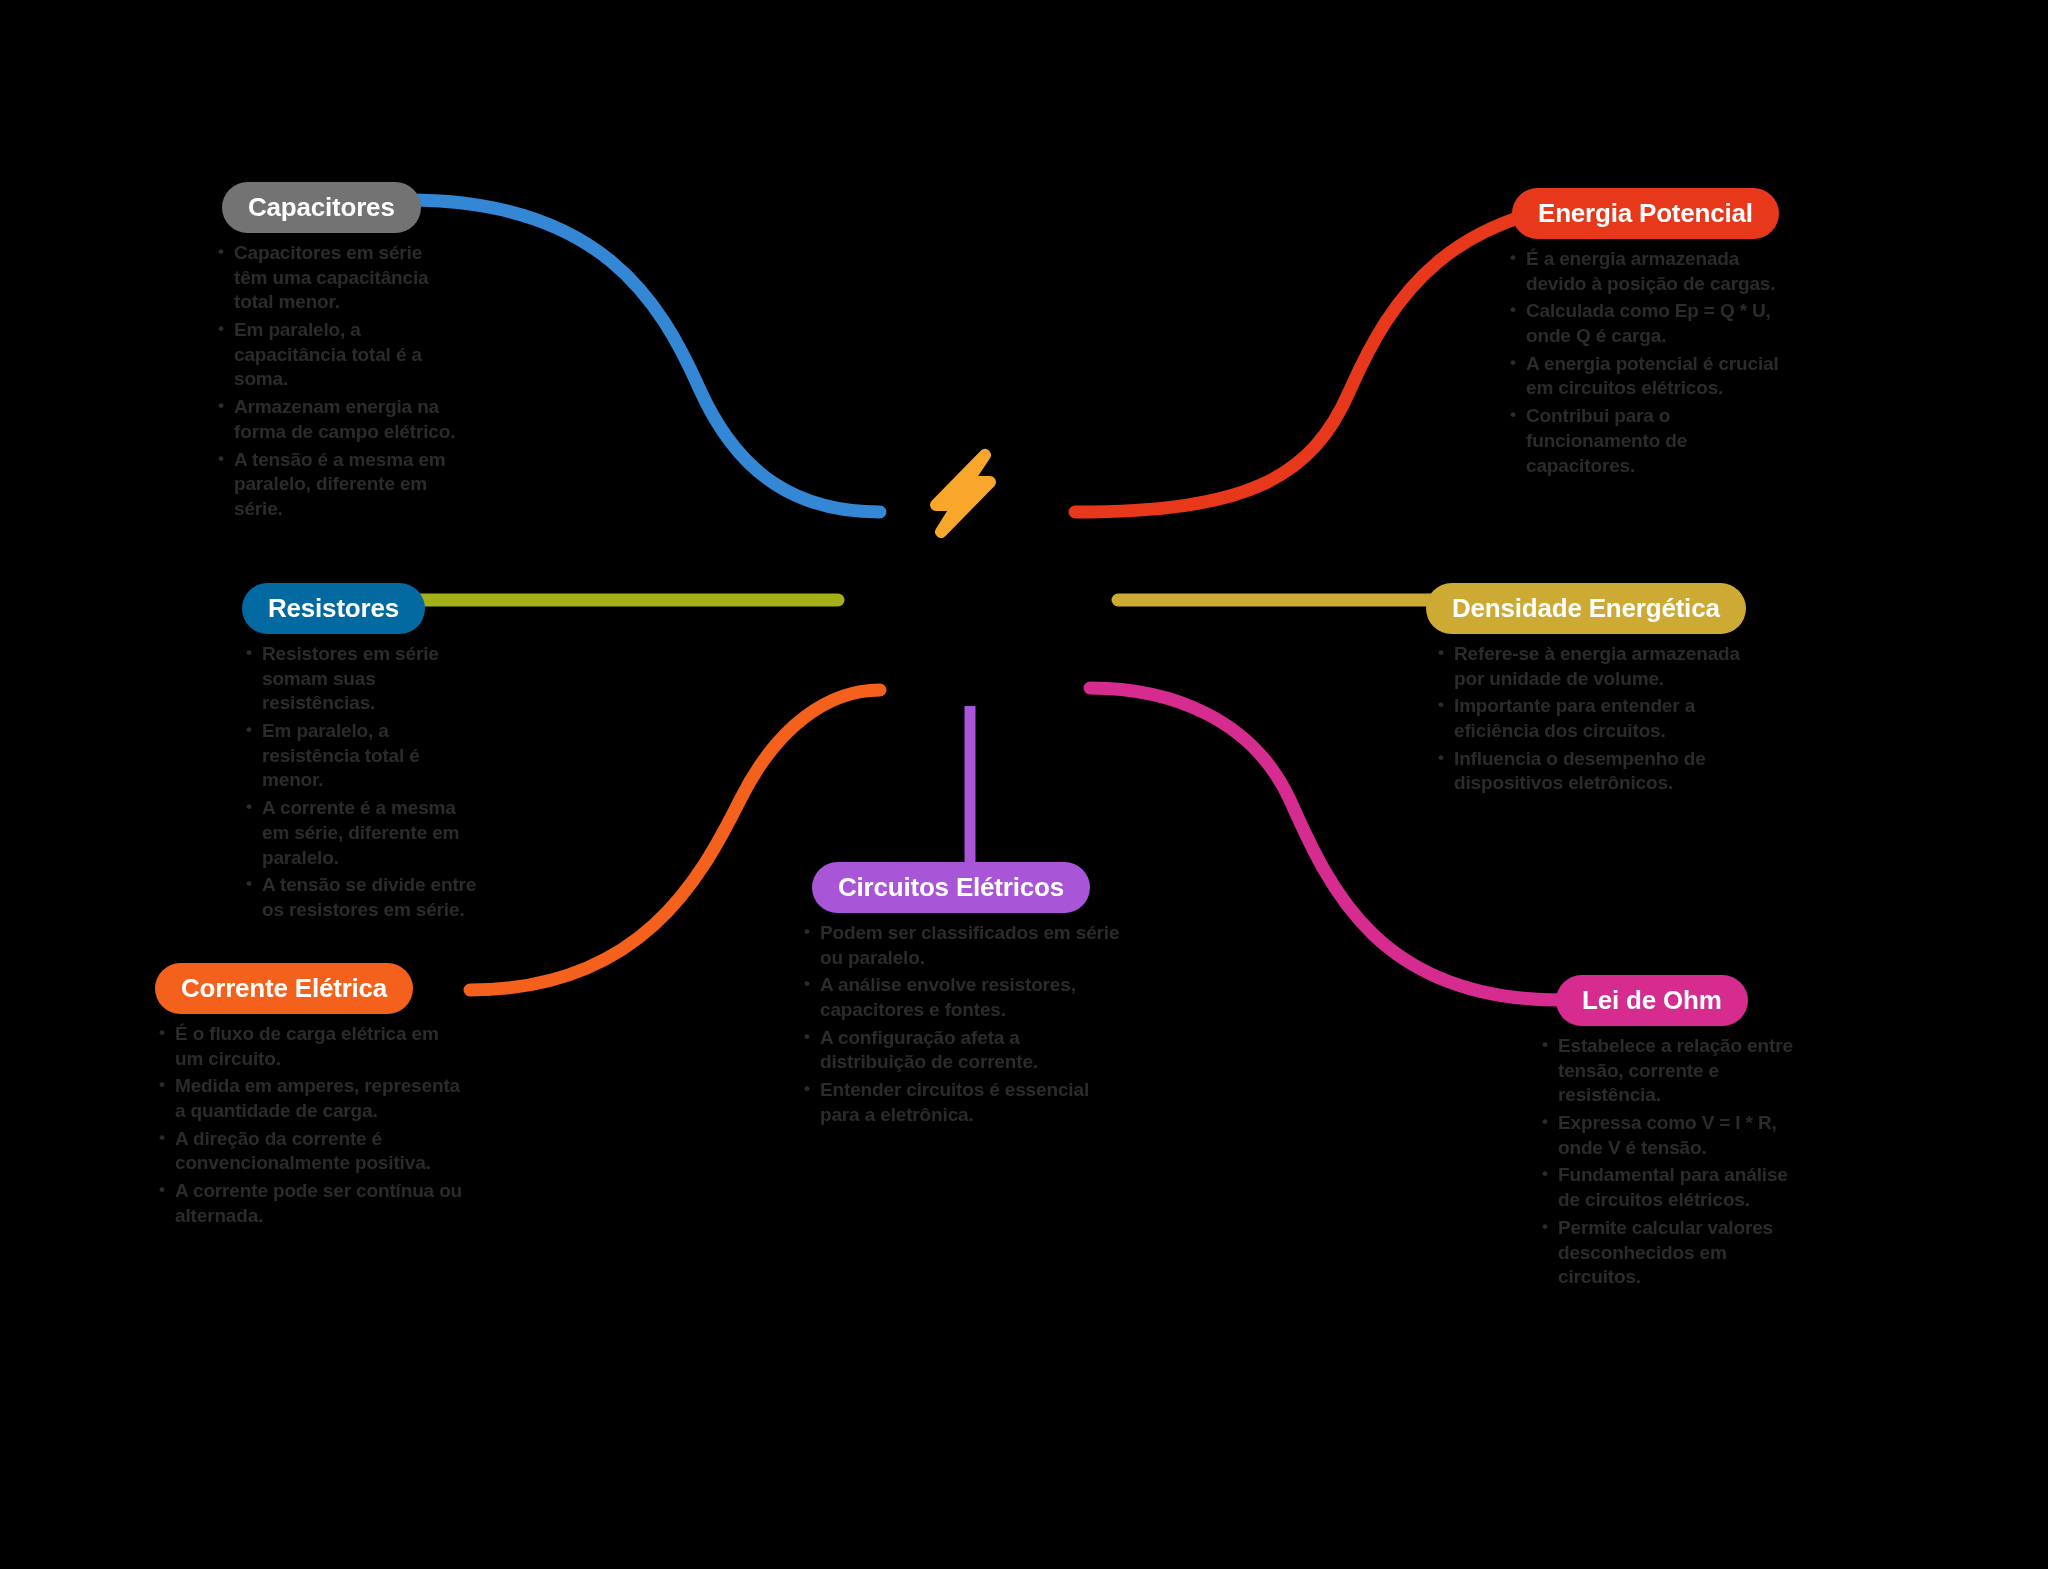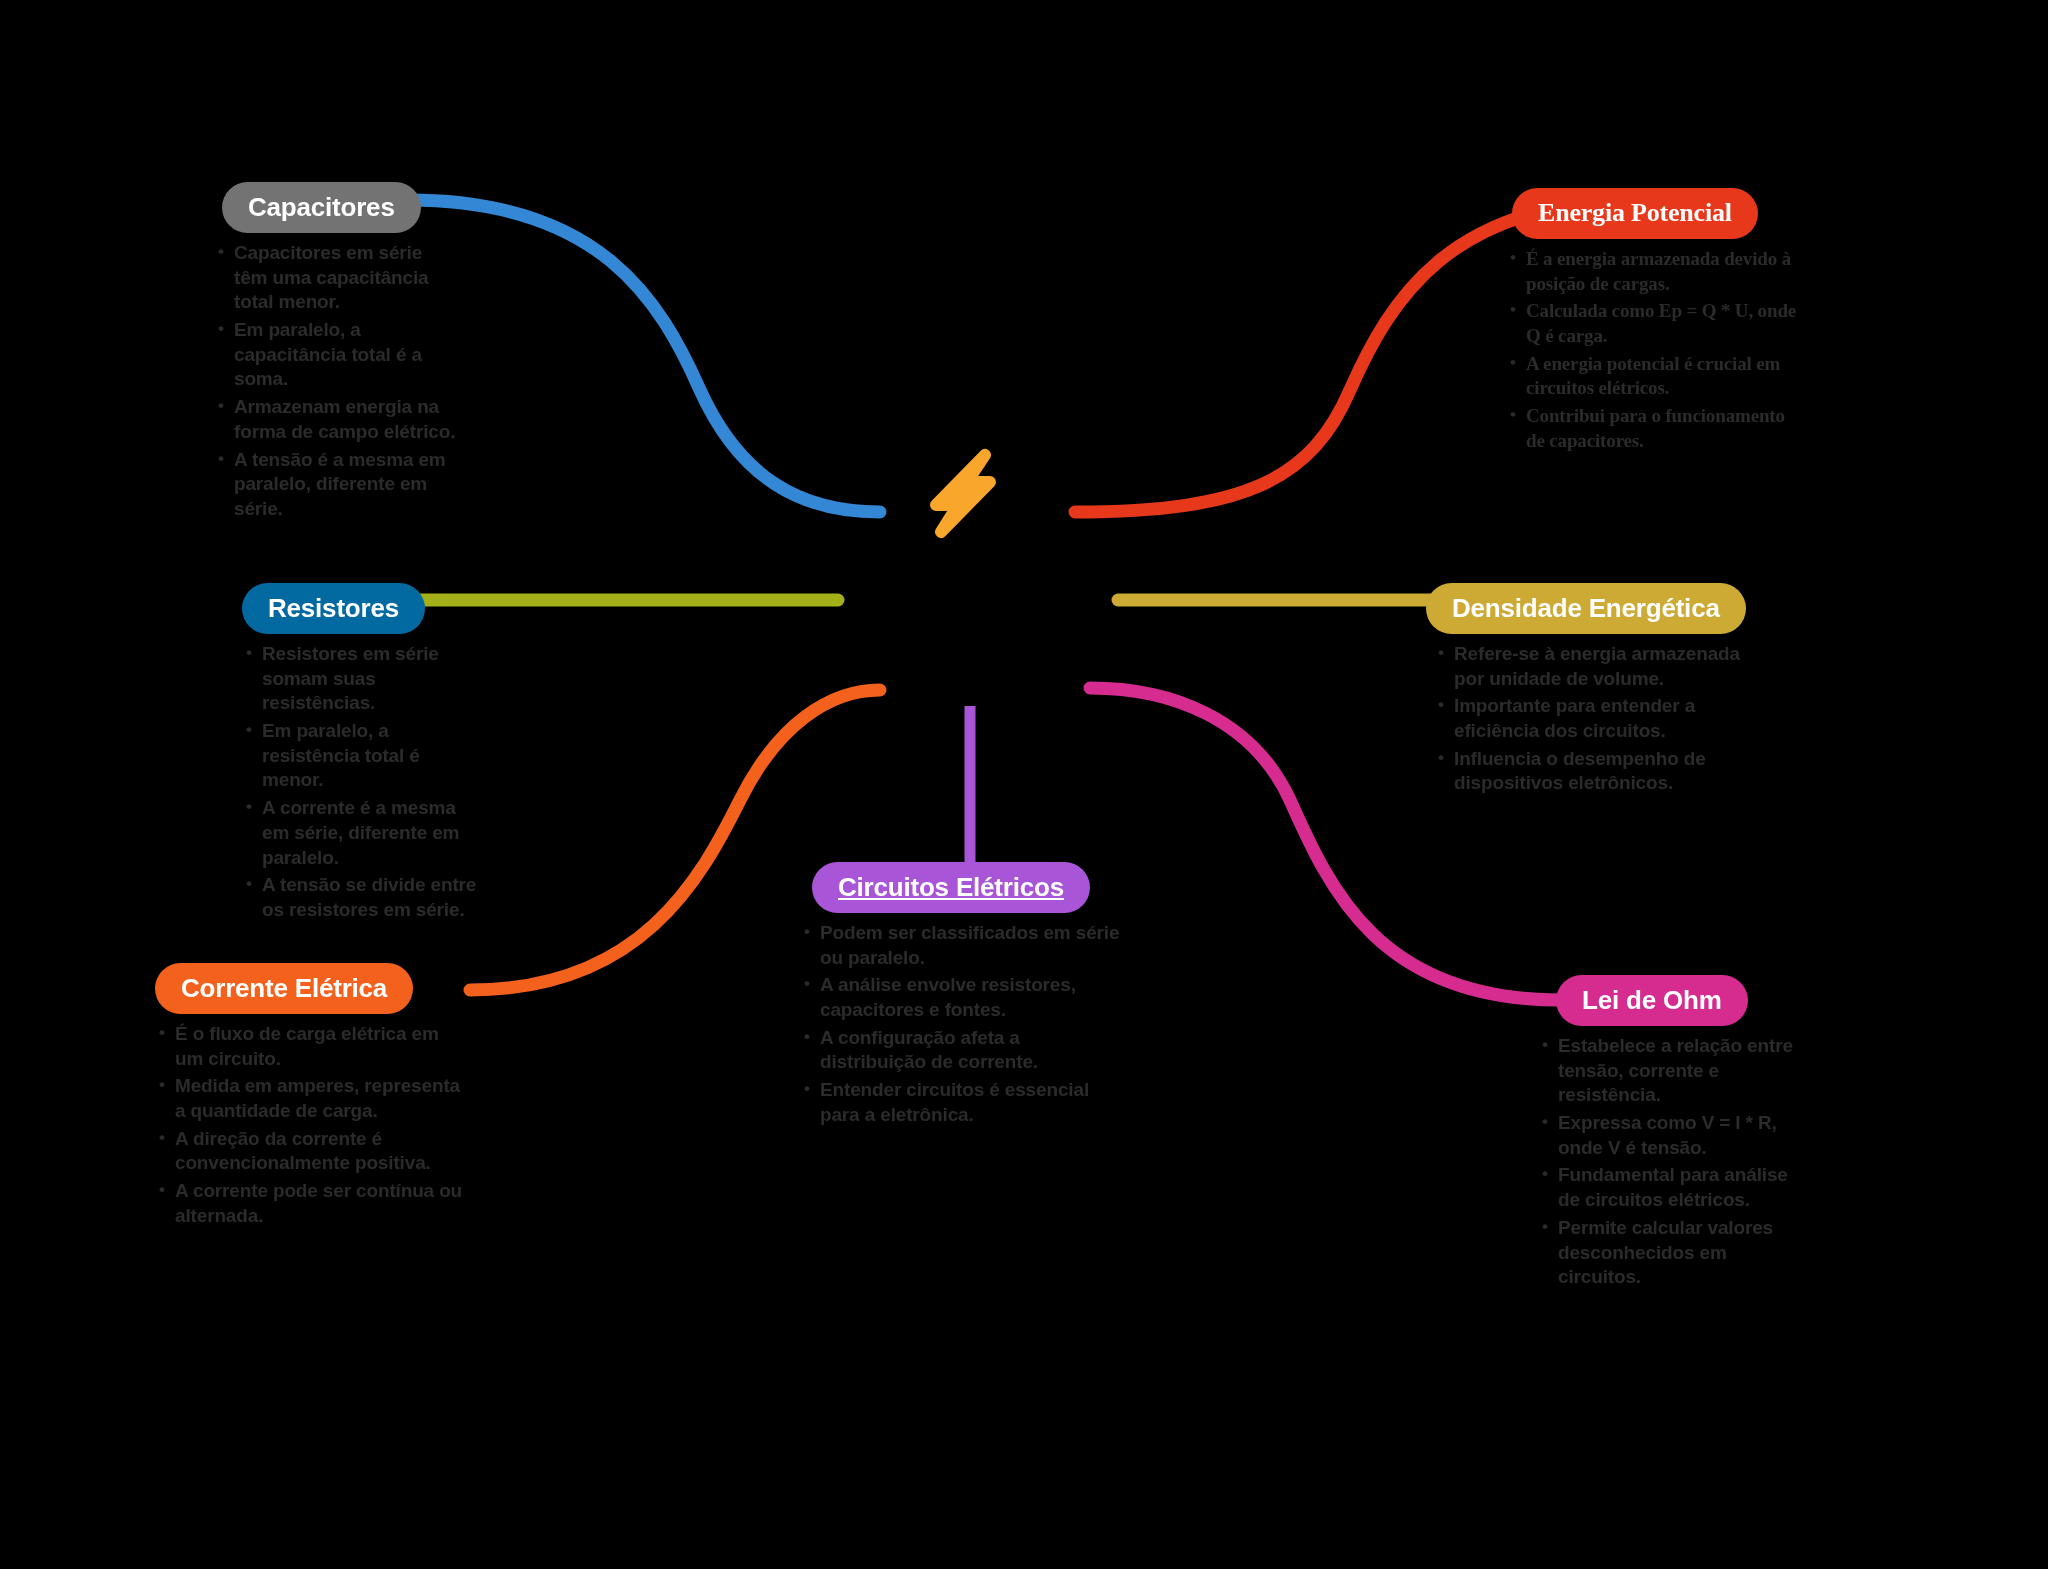--- a/index.html
+++ b/index.html
@@ -42,38 +42,38 @@
     content:"•";
     position:absolute;
     left:4px;
     top:0;
     color:#2b2b2b;
     font-size:17px;
   }
 
   
   #node-capacitores      { left:200px;  top:182px;  width:260px; }
-  #node-energia          { left:1498px; top:188px;  width:300px;font-family:Liberation Serif, serif; }
+  #node-energia          { left:1498px; top:188px;  width:300px; }
   #node-resistores       { left:228px;  top:583px;  width:250px; }
   #node-densidade        { left:1426px; top:583px;  width:335px; }
   #node-circuitos        { left:800px;  top:862px;  width:320px; }
   #node-corrente         { left:155px;  top:963px;  width:310px; }
   #node-lei-ohm          { left:1530px; top:975px;  width:265px; }
 
   #node-capacitores .bullets,
   #node-resistores  .bullets { padding-left:14px; }
   #node-energia .bullets,
   #node-densidade .bullets,
   #node-lei-ohm .bullets { padding-left:8px; }
 
   #node-capacitores .pill { margin-left:22px; }
   #node-energia .pill     { margin-left:14px; }
   #node-resistores .pill  { margin-left:14px; }
   #node-densidade .pill   { margin-left:0px; }
-  #node-circuitos .pill   { margin-left:12px;text-decoration:underline; }
+  #node-circuitos .pill   { margin-left:12px; }
   #node-corrente .pill    { margin-left:0px; }
   #node-lei-ohm .pill     { margin-left:26px; }
 </style>
 </head>
 <body>
 
 <div id="canvas">
 
   <svg class="links" viewBox="0 0 2048 1569">
 

